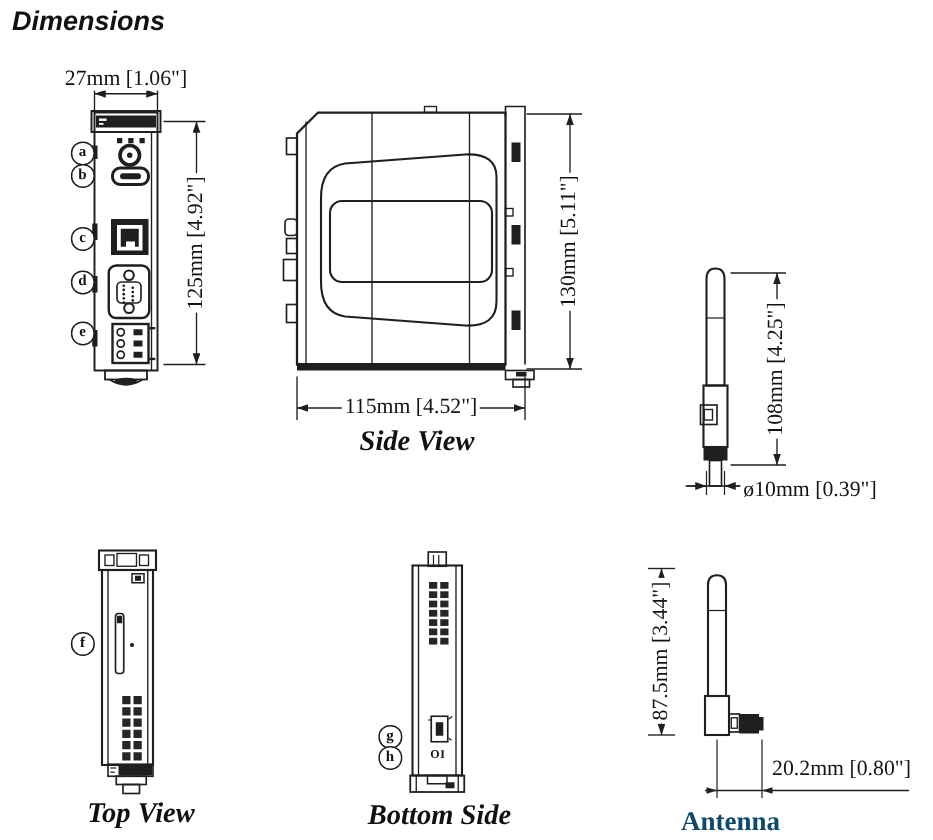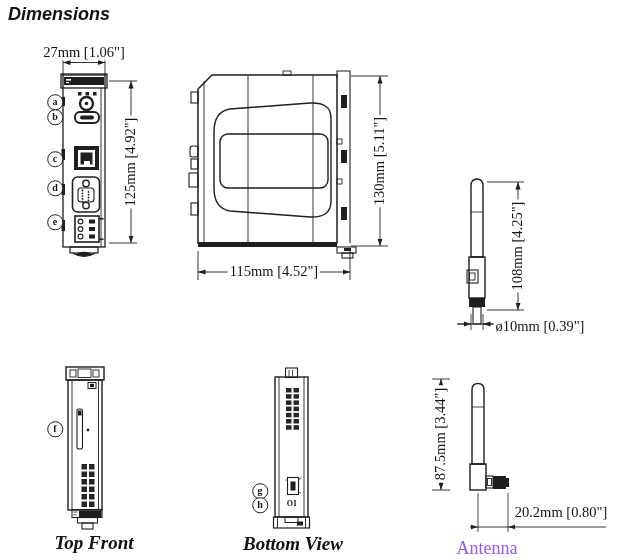--- a/index.html
+++ b/index.html
@@ -3,21 +3,21 @@
 <meta charset="utf-8">
 <style>
   html,body{margin:0;padding:0;background:#fff;}
   #canvas{position:relative;width:622px;height:560px;background:#fff;overflow:hidden;
           font-family:"Liberation Serif", serif;color:#141414;}
   .abs{position:absolute;}
   .ctr{transform:translate(-50%,-50%);white-space:nowrap;}
   .rot{transform:translate(-50%,-50%) rotate(-90deg);white-space:nowrap;}
   .dim{font-size:14.5px;color:#141414;background:#fff;padding:0 2px;line-height:1.05;}
   .viewlabel{font-size:19px;font-weight:bold;font-style:italic;color:#111;white-space:nowrap;}
-  .plainlabel{font-size:18px;font-weight:normal;color:#8b5cf6;white-space:nowrap;}
+  .plainlabel{font-size:18px;font-weight:bold;color:#0c4a6e;white-space:nowrap;}
   .title{font-size:18px;font-weight:bold;font-style:italic;
          font-family:"Liberation Sans", sans-serif;color:#111;}
   .callout{width:13.5px;height:13.5px;border:1.3px solid #1f1f1f;border-radius:50%;
            background:#fff;display:flex;align-items:center;justify-content:center;
            font-size:10px;font-weight:bold;line-height:1;}
   .switchtxt{font-size:8px;font-weight:bold;letter-spacing:0.5px;}
   svg{position:absolute;left:0;top:0;}
   svg *{vector-effect:none;}
 </style>
 </head>
@@ -303,30 +303,31 @@
     </div>
 <div class="abs ctr callout" style="left:55px;top:188px;">
       <span>d</span>
     </div>
 <div class="abs ctr callout" style="left:55px;top:222px;">
       <span>e</span>
     </div>
 
 <div class="abs ctr dim" style="left:274px;top:272px;">115mm [4.52"]</div>
 <div class="abs rot dim" style="left:380px;top:161px;">130mm [5.11"]</div>
+<div class="abs ctr viewlabel" style="left:278px;top:295px;">Side View</div>
 
 <div class="abs rot dim" style="left:518px;top:246px;">108mm [4.25"]</div>
 <div class="abs ctr dim" style="left:540px;top:327px;">ø10mm [0.39"]</div>
 
-<div class="abs ctr viewlabel" style="left:94px;top:543px;">Top Front</div>
+<div class="abs ctr viewlabel" style="left:94px;top:543px;">Top View</div>
 <div class="abs ctr callout" style="left:55px;top:429px;">
       <span>f</span>
     </div>
 
-<div class="abs ctr viewlabel" style="left:293px;top:544px;">Bottom View</div>
+<div class="abs ctr viewlabel" style="left:293px;top:544px;">Bottom Side</div>
 <div class="abs ctr callout" style="left:260px;top:491px;">
       <span>g</span>
     </div>
 <div class="abs ctr callout" style="left:260px;top:505px;">
       <span>h</span>
     </div>
 <div class="abs ctr switchtxt" style="left:292px;top:503px;text-align:right;">OI</div>
 
 <div class="abs rot dim" style="left:441px;top:434px;">87.5mm [3.44"]</div>
 <div class="abs ctr dim" style="left:561px;top:513px;">20.2mm [0.80"]</div>

